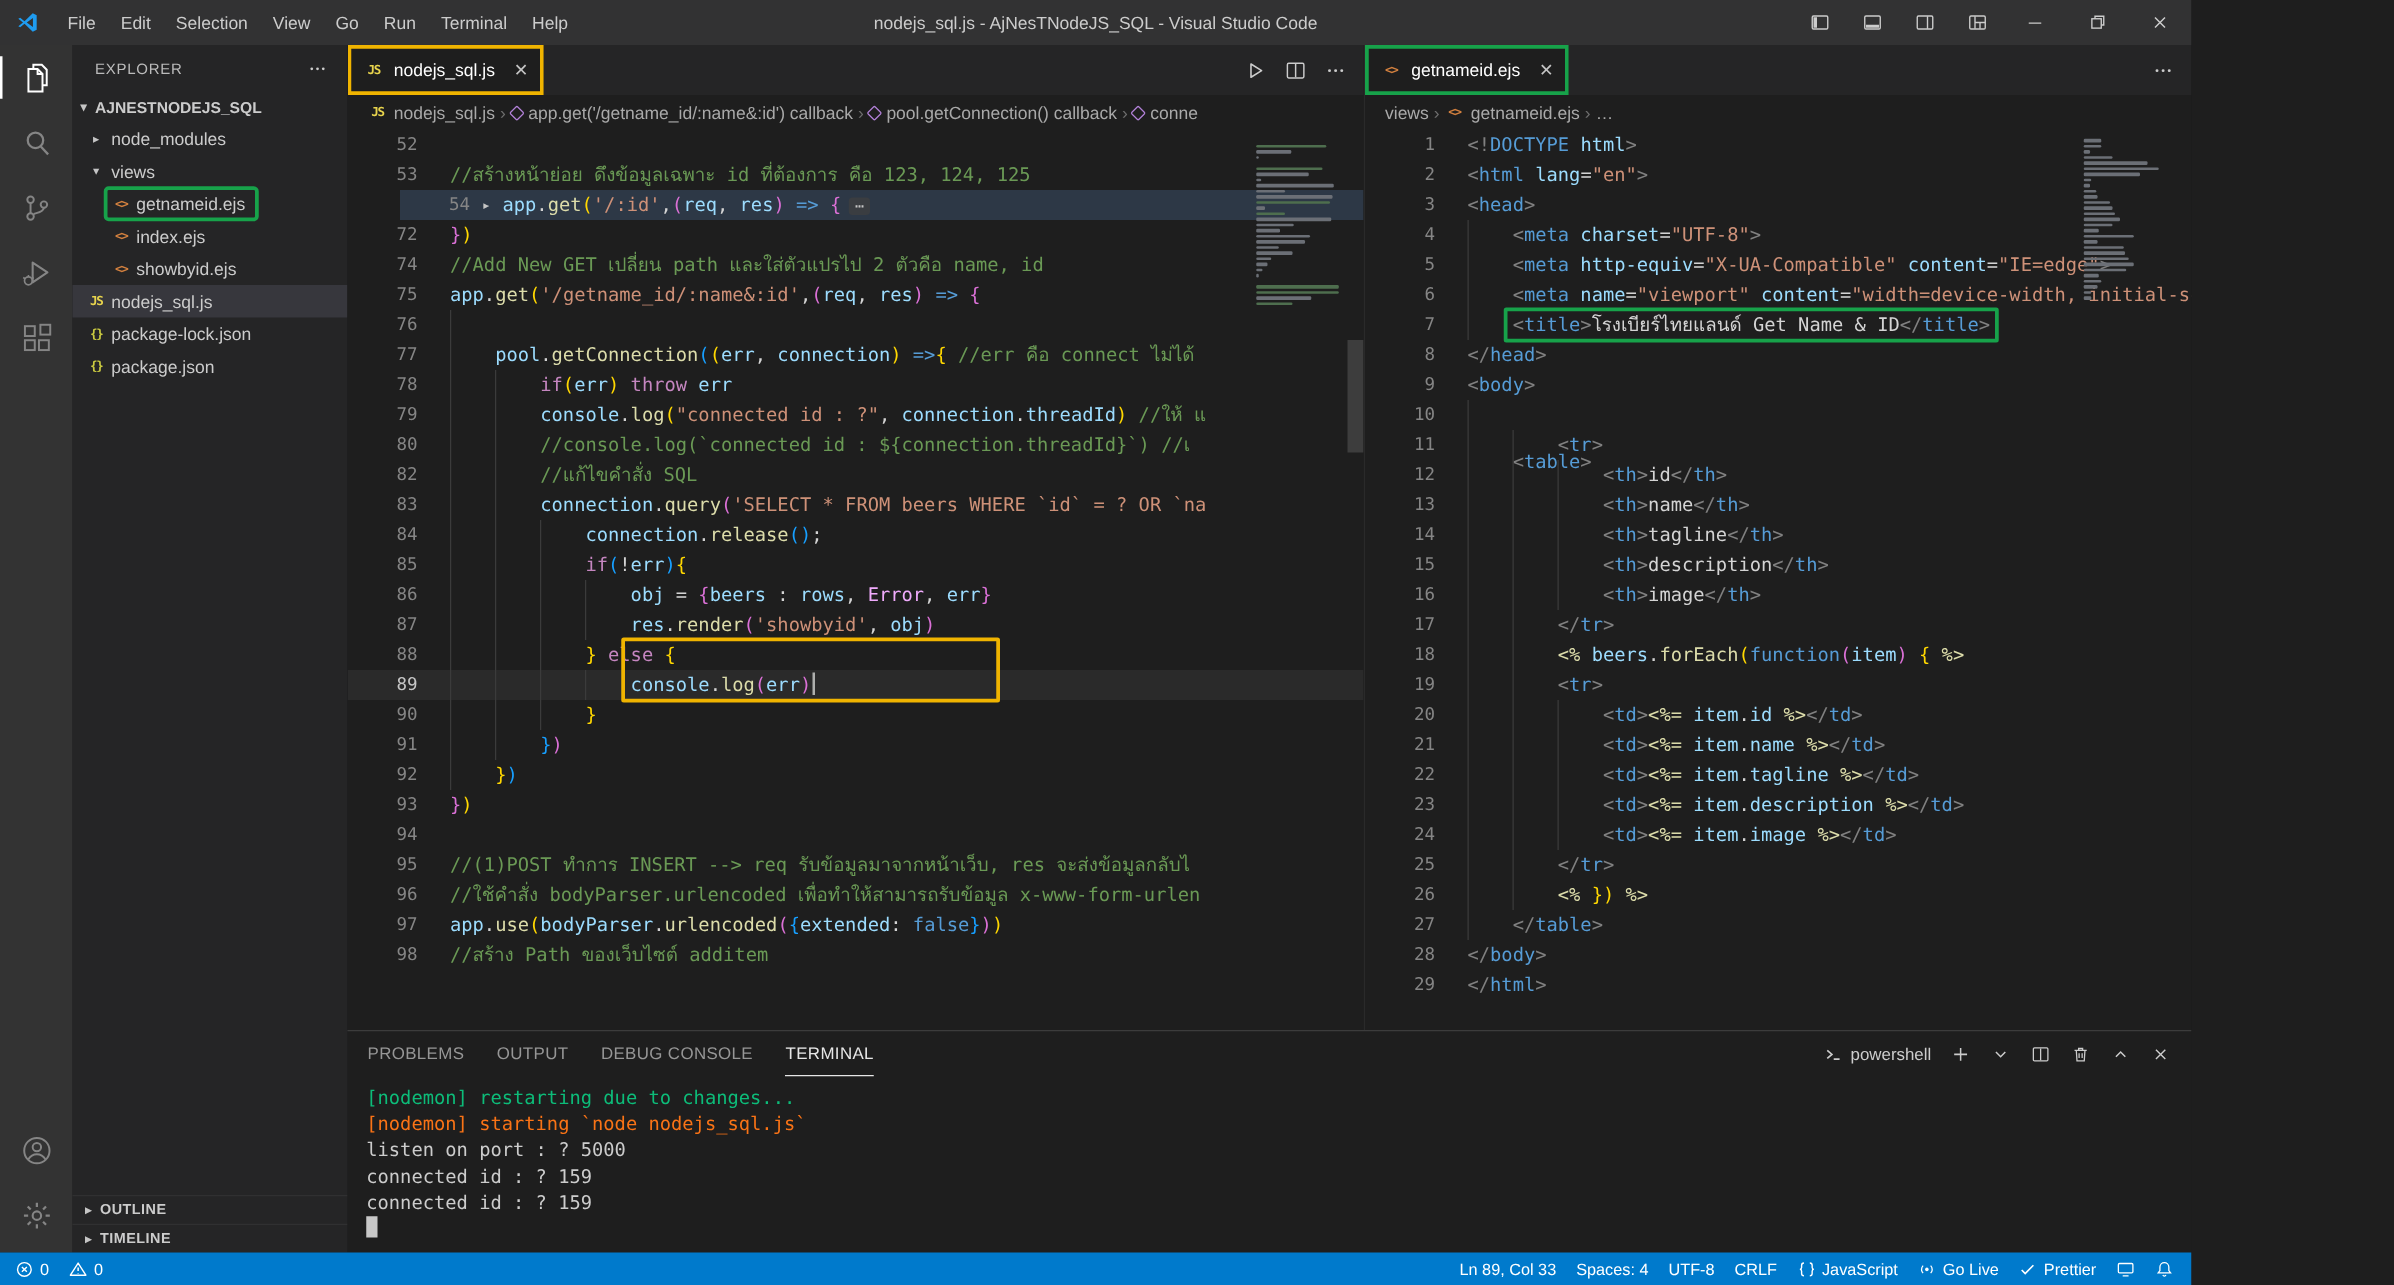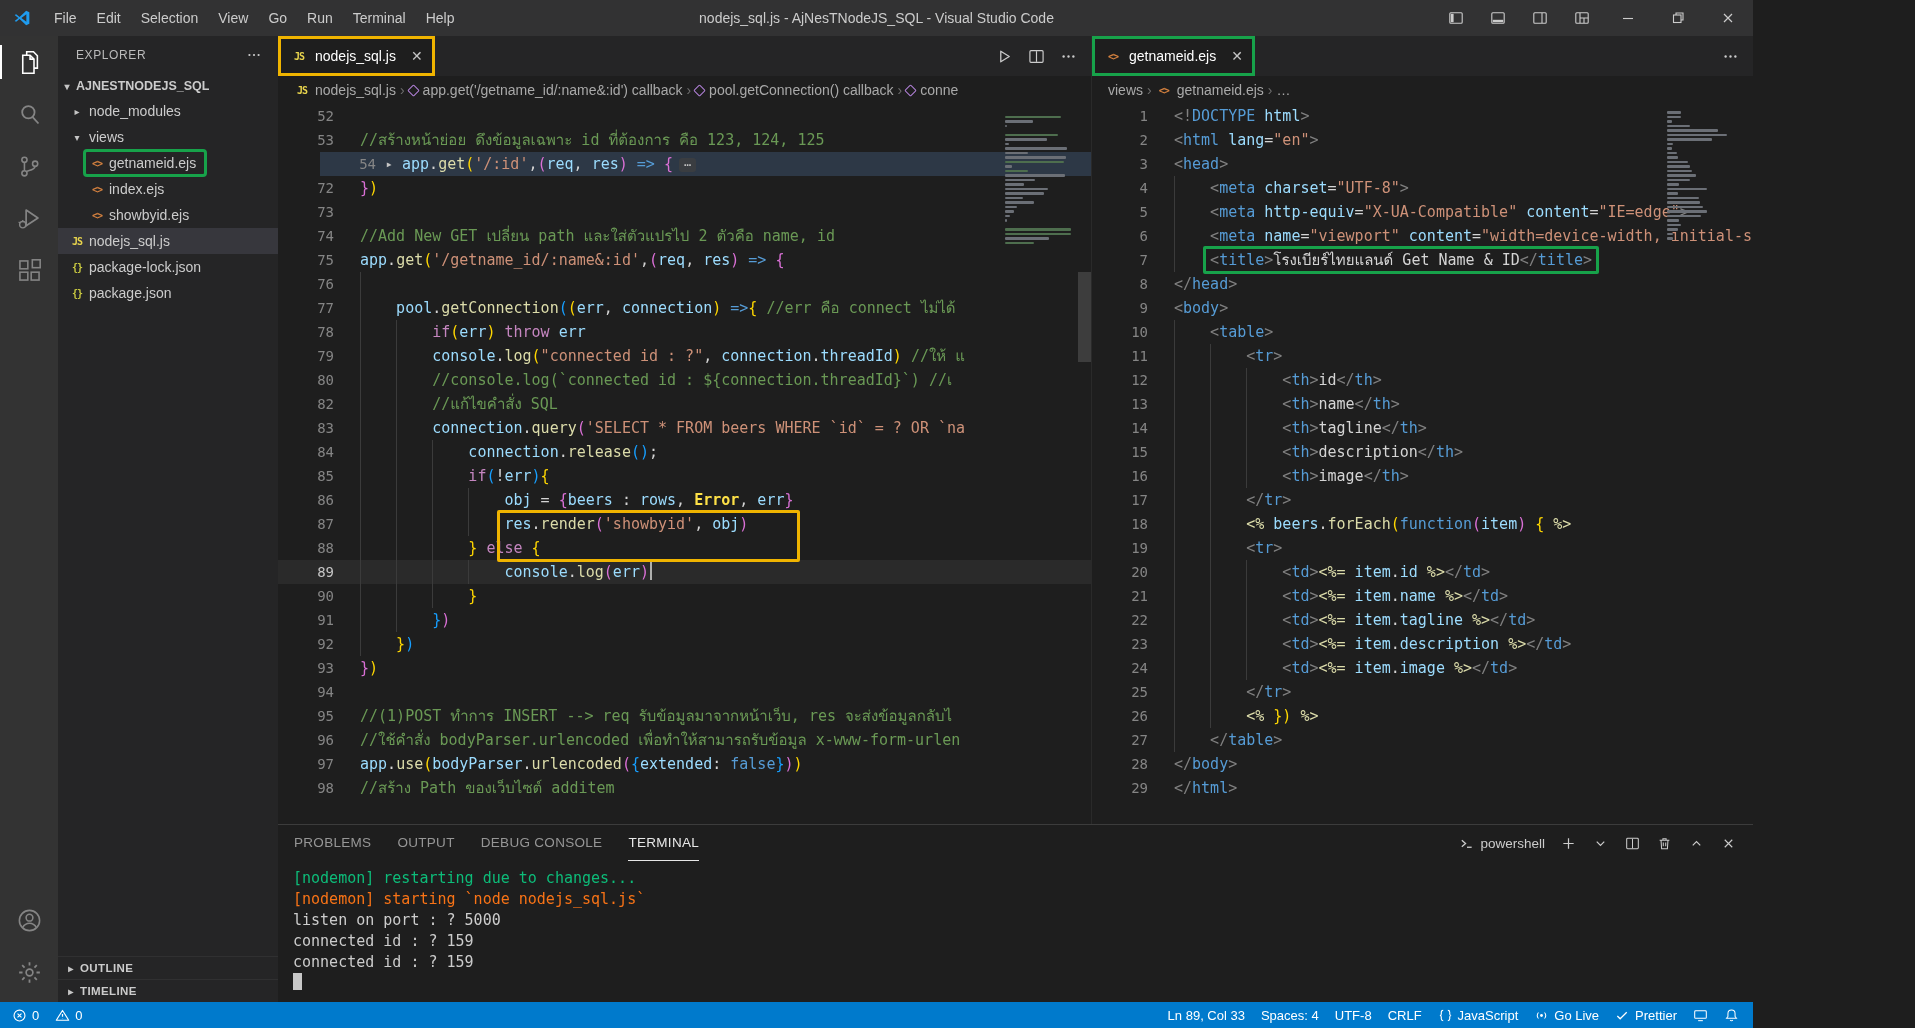--- a/index.html
+++ b/index.html
@@ -78,21 +78,21 @@
   .code-line.selline{background:rgba(70,100,138,0.38);margin-left:42px;}
   .gutter{width:56px;flex:none;text-align:right;color:#858585;font-size:14px;user-select:none;cursor:default;}
   .code-line.current .gutter{color:#c6c6c6;}
   .foldcol{width:26px;flex:none;text-align:center;color:#c5c5c5;font-size:12px;}
   .line-body{position:relative;flex:1;min-width:0;}
   .guide{position:absolute;top:0;bottom:0;width:1px;background:#3b3b3b;}
   .line-text{display:inline-block;white-space:pre;}
   .caret{display:inline-block;width:2px;height:18px;background:#aeafad;vertical-align:-3px;margin-left:1px;}
 
   .tk-c{color:#6A9955;} .tk-s{color:#CE9178;} .tk-k{color:#569CD6;} .tk-kp{color:#C586C0;}
-  .tk-v{color:#9CDCFE;} .tk-f{color:#DCDCAA;} .tk-cl{color:#fde047;font-weight:bold;}
+  .tk-v{color:#9CDCFE;} .tk-f{color:#DCDCAA;} .tk-cl{color:#f0abfc;}
   .tk-d{color:#D4D4D4;} .tk-t{color:#569CD6;} .tk-tp{color:#808080;} .tk-a{color:#9CDCFE;}
   .tk-e{color:#DCDCAA;} .tk-b1{color:#FFD700;} .tk-b2{color:#DA70D6;} .tk-b3{color:#179FFF;}
   .tk-fd{color:#c5c5c5;background:#3a3d41;border-radius:3px;padding:0 5px;margin-left:6px;font-size:12px;}
 
   .minimap{position:absolute;top:2px;right:16px;width:72px;bottom:0;padding-top:3px;}
   .mm-line{height:2.5px;margin:2px 0 2px 2px;border-radius:1px;}
   .scroll-thumb{position:absolute;right:0;width:13px;background:rgba(121,121,121,0.35);}
   .editor-group.left .scroll-thumb{top:168px;height:90px;}
 
   .annotation{position:absolute;border:3px solid;border-radius:2px;pointer-events:none;z-index:5;}
@@ -408,21 +408,20 @@
                 <span class="sym-icon"></span>
                 <span class="crumb-label">conne</span>
               </span>
             </div>
           <div class="code-area">
             <div class="code-lines">
                 <div class="code-line"><div class="gutter">52</div><div class="foldcol"></div><div class="line-body"><span class="line-text"></span></div></div>
                 <div class="code-line"><div class="gutter">53</div><div class="foldcol"></div><div class="line-body"><span class="line-text"><span class="tk-c">//สร้างหน้าย่อย ดึงข้อมูลเฉพาะ id ที่ต้องการ คือ 123, 124, 125</span></span></div></div>
                 <div class="code-line selline"><div class="gutter">54</div><div class="foldcol">▸</div><div class="line-body"><span class="line-text"><span class="tk-v">app</span><span class="tk-d">.</span><span class="tk-f">get</span><span class="tk-b1">(</span><span class="tk-s">'/:id'</span><span class="tk-d">,</span><span class="tk-b2">(</span><span class="tk-v">req</span><span class="tk-d">, </span><span class="tk-v">res</span><span class="tk-b2">)</span><span class="tk-d"> </span><span class="tk-k">=&gt;</span><span class="tk-d"> </span><span class="tk-b2">{</span><span class="tk-fd">⋯</span></span></div></div>
                 <div class="code-line"><div class="gutter">72</div><div class="foldcol"></div><div class="line-body"><span class="line-text"><span class="tk-b2">}</span><span class="tk-b1">)</span></span></div></div>
-                <div class="code-line"><div class="gutter">73</div><div class="foldcol"></div><div class="line-body"><span class="line-text"></span></div></div>
                 <div class="code-line"><div class="gutter">74</div><div class="foldcol"></div><div class="line-body"><span class="line-text"><span class="tk-c">//Add New GET เปลี่ยน path และใส่ตัวแปรไป 2 ตัวคือ name, id</span></span></div></div>
                 <div class="code-line"><div class="gutter">75</div><div class="foldcol"></div><div class="line-body"><span class="line-text"><span class="tk-v">app</span><span class="tk-d">.</span><span class="tk-f">get</span><span class="tk-b1">(</span><span class="tk-s">'/getname_id/:name&amp;:id'</span><span class="tk-d">,</span><span class="tk-b2">(</span><span class="tk-v">req</span><span class="tk-d">, </span><span class="tk-v">res</span><span class="tk-b2">)</span><span class="tk-d"> </span><span class="tk-k">=&gt;</span><span class="tk-d"> </span><span class="tk-b2">{</span></span></div></div>
                 <div class="code-line"><div class="gutter">76</div><div class="foldcol"></div><div class="line-body"><div class="guide" style="left: 0ch;"></div><span class="line-text" style="margin-left: 4ch;"></span></div></div>
                 <div class="code-line"><div class="gutter">77</div><div class="foldcol"></div><div class="line-body"><div class="guide" style="left: 0ch;"></div><span class="line-text" style="margin-left: 4ch;"><span class="tk-v">pool</span><span class="tk-d">.</span><span class="tk-f">getConnection</span><span class="tk-b3">(</span><span class="tk-b1">(</span><span class="tk-v">err</span><span class="tk-d">, </span><span class="tk-v">connection</span><span class="tk-b1">)</span><span class="tk-d"> </span><span class="tk-k">=&gt;</span><span class="tk-b1">{</span><span class="tk-d"> </span><span class="tk-c">//err คือ connect ไม่ได้</span></span></div></div>
                 <div class="code-line"><div class="gutter">78</div><div class="foldcol"></div><div class="line-body"><div class="guide" style="left: 0ch;"></div><div class="guide" style="left: 4ch;"></div><span class="line-text" style="margin-left: 8ch;"><span class="tk-kp">if</span><span class="tk-b1">(</span><span class="tk-v">err</span><span class="tk-b1">)</span><span class="tk-d"> </span><span class="tk-kp">throw</span><span class="tk-d"> </span><span class="tk-v">err</span></span></div></div>
                 <div class="code-line"><div class="gutter">79</div><div class="foldcol"></div><div class="line-body"><div class="guide" style="left: 0ch;"></div><div class="guide" style="left: 4ch;"></div><span class="line-text" style="margin-left: 8ch;"><span class="tk-v">console</span><span class="tk-d">.</span><span class="tk-f">log</span><span class="tk-b1">(</span><span class="tk-s">"connected id : ?"</span><span class="tk-d">, </span><span class="tk-v">connection</span><span class="tk-d">.</span><span class="tk-v">threadId</span><span class="tk-b1">)</span><span class="tk-d"> </span><span class="tk-c">//ให้ แ</span></span></div></div>
                 <div class="code-line"><div class="gutter">80</div><div class="foldcol"></div><div class="line-body"><div class="guide" style="left: 0ch;"></div><div class="guide" style="left: 4ch;"></div><span class="line-text" style="margin-left: 8ch;"><span class="tk-c">//console.log(`connected id : ${connection.threadId}`) //เ</span></span></div></div>
                 <div class="code-line"><div class="gutter">82</div><div class="foldcol"></div><div class="line-body"><div class="guide" style="left: 0ch;"></div><div class="guide" style="left: 4ch;"></div><span class="line-text" style="margin-left: 8ch;"><span class="tk-c">//แก้ไขคำสั่ง SQL</span></span></div></div>
                 <div class="code-line"><div class="gutter">83</div><div class="foldcol"></div><div class="line-body"><div class="guide" style="left: 0ch;"></div><div class="guide" style="left: 4ch;"></div><span class="line-text" style="margin-left: 8ch;"><span class="tk-v">connection</span><span class="tk-d">.</span><span class="tk-f">query</span><span class="tk-b2">(</span><span class="tk-s">'SELECT * FROM beers WHERE `id` = ? OR `na</span></span></div></div>
                 <div class="code-line"><div class="gutter">84</div><div class="foldcol"></div><div class="line-body"><div class="guide" style="left: 0ch;"></div><div class="guide" style="left: 4ch;"></div><div class="guide" style="left: 8ch;"></div><span class="line-text" style="margin-left: 12ch;"><span class="tk-v">connection</span><span class="tk-d">.</span><span class="tk-f">release</span><span class="tk-b3">(</span><span class="tk-b3">)</span><span class="tk-d">;</span></span></div></div>
@@ -514,21 +513,21 @@
             <div class="code-lines">
                 <div class="code-line"><div class="gutter">1</div><div class="foldcol"></div><div class="line-body"><span class="line-text"><span class="tk-tp">&lt;!</span><span class="tk-t">DOCTYPE</span><span class="tk-d"> </span><span class="tk-a">html</span><span class="tk-tp">&gt;</span></span></div></div>
                 <div class="code-line"><div class="gutter">2</div><div class="foldcol"></div><div class="line-body"><span class="line-text"><span class="tk-tp">&lt;</span><span class="tk-t">html</span><span class="tk-d"> </span><span class="tk-a">lang</span><span class="tk-d">=</span><span class="tk-s">"en"</span><span class="tk-tp">&gt;</span></span></div></div>
                 <div class="code-line"><div class="gutter">3</div><div class="foldcol"></div><div class="line-body"><span class="line-text"><span class="tk-tp">&lt;</span><span class="tk-t">head</span><span class="tk-tp">&gt;</span></span></div></div>
                 <div class="code-line"><div class="gutter">4</div><div class="foldcol"></div><div class="line-body"><div class="guide" style="left: 0ch;"></div><span class="line-text" style="margin-left: 4ch;"><span class="tk-tp">&lt;</span><span class="tk-t">meta</span><span class="tk-d"> </span><span class="tk-a">charset</span><span class="tk-d">=</span><span class="tk-s">"UTF-8"</span><span class="tk-tp">&gt;</span></span></div></div>
                 <div class="code-line"><div class="gutter">5</div><div class="foldcol"></div><div class="line-body"><div class="guide" style="left: 0ch;"></div><span class="line-text" style="margin-left: 4ch;"><span class="tk-tp">&lt;</span><span class="tk-t">meta</span><span class="tk-d"> </span><span class="tk-a">http-equiv</span><span class="tk-d">=</span><span class="tk-s">"X-UA-Compatible"</span><span class="tk-d"> </span><span class="tk-a">content</span><span class="tk-d">=</span><span class="tk-s">"IE=edge"</span><span class="tk-tp">&gt;</span></span></div></div>
                 <div class="code-line"><div class="gutter">6</div><div class="foldcol"></div><div class="line-body"><div class="guide" style="left: 0ch;"></div><span class="line-text" style="margin-left: 4ch;"><span class="tk-tp">&lt;</span><span class="tk-t">meta</span><span class="tk-d"> </span><span class="tk-a">name</span><span class="tk-d">=</span><span class="tk-s">"viewport"</span><span class="tk-d"> </span><span class="tk-a">content</span><span class="tk-d">=</span><span class="tk-s">"width=device-width, initial-scal</span></span></div></div>
                 <div class="code-line"><div class="gutter">7</div><div class="foldcol"></div><div class="line-body"><div class="guide" style="left: 0ch;"></div><span class="line-text" style="margin-left: 4ch;"><span class="tk-tp">&lt;</span><span class="tk-t">title</span><span class="tk-tp">&gt;</span><span class="tk-d">โรงเบียร์ไทยแลนด์ Get Name &amp; ID</span><span class="tk-tp">&lt;/</span><span class="tk-t">title</span><span class="tk-tp">&gt;</span></span></div></div>
                 <div class="code-line"><div class="gutter">8</div><div class="foldcol"></div><div class="line-body"><span class="line-text"><span class="tk-tp">&lt;/</span><span class="tk-t">head</span><span class="tk-tp">&gt;</span></span></div></div>
                 <div class="code-line"><div class="gutter">9</div><div class="foldcol"></div><div class="line-body"><span class="line-text"><span class="tk-tp">&lt;</span><span class="tk-t">body</span><span class="tk-tp">&gt;</span></span></div></div>
-                <div class="code-line"><div class="gutter">10</div><div class="foldcol"></div><div class="line-body"><div class="guide" style="left: 0ch;"></div><span class="line-text" style="margin-left: 4ch;"><span class="tk-tp">&lt;</span><span class="tk-t">table</span><span class="tk-tp">&gt;</span></span></div></div>
+                <div class="code-line"><div class="gutter">10</div><div class="foldcol"></div><div class="line-body"><div class="guide" style="left: 0ch;"></div><span class="line-text" style="margin-left: 4ch; margin-top: 37px;"><span class="tk-tp">&lt;</span><span class="tk-t">table</span><span class="tk-tp">&gt;</span></span></div></div>
                 <div class="code-line"><div class="gutter">11</div><div class="foldcol"></div><div class="line-body"><div class="guide" style="left: 0ch;"></div><div class="guide" style="left: 4ch;"></div><span class="line-text" style="margin-left: 8ch;"><span class="tk-tp">&lt;</span><span class="tk-t">tr</span><span class="tk-tp">&gt;</span></span></div></div>
                 <div class="code-line"><div class="gutter">12</div><div class="foldcol"></div><div class="line-body"><div class="guide" style="left: 0ch;"></div><div class="guide" style="left: 4ch;"></div><div class="guide" style="left: 8ch;"></div><span class="line-text" style="margin-left: 12ch;"><span class="tk-tp">&lt;</span><span class="tk-t">th</span><span class="tk-tp">&gt;</span><span class="tk-d">id</span><span class="tk-tp">&lt;/</span><span class="tk-t">th</span><span class="tk-tp">&gt;</span></span></div></div>
                 <div class="code-line"><div class="gutter">13</div><div class="foldcol"></div><div class="line-body"><div class="guide" style="left: 0ch;"></div><div class="guide" style="left: 4ch;"></div><div class="guide" style="left: 8ch;"></div><span class="line-text" style="margin-left: 12ch;"><span class="tk-tp">&lt;</span><span class="tk-t">th</span><span class="tk-tp">&gt;</span><span class="tk-d">name</span><span class="tk-tp">&lt;/</span><span class="tk-t">th</span><span class="tk-tp">&gt;</span></span></div></div>
                 <div class="code-line"><div class="gutter">14</div><div class="foldcol"></div><div class="line-body"><div class="guide" style="left: 0ch;"></div><div class="guide" style="left: 4ch;"></div><div class="guide" style="left: 8ch;"></div><span class="line-text" style="margin-left: 12ch;"><span class="tk-tp">&lt;</span><span class="tk-t">th</span><span class="tk-tp">&gt;</span><span class="tk-d">tagline</span><span class="tk-tp">&lt;/</span><span class="tk-t">th</span><span class="tk-tp">&gt;</span></span></div></div>
                 <div class="code-line"><div class="gutter">15</div><div class="foldcol"></div><div class="line-body"><div class="guide" style="left: 0ch;"></div><div class="guide" style="left: 4ch;"></div><div class="guide" style="left: 8ch;"></div><span class="line-text" style="margin-left: 12ch;"><span class="tk-tp">&lt;</span><span class="tk-t">th</span><span class="tk-tp">&gt;</span><span class="tk-d">description</span><span class="tk-tp">&lt;/</span><span class="tk-t">th</span><span class="tk-tp">&gt;</span></span></div></div>
                 <div class="code-line"><div class="gutter">16</div><div class="foldcol"></div><div class="line-body"><div class="guide" style="left: 0ch;"></div><div class="guide" style="left: 4ch;"></div><div class="guide" style="left: 8ch;"></div><span class="line-text" style="margin-left: 12ch;"><span class="tk-tp">&lt;</span><span class="tk-t">th</span><span class="tk-tp">&gt;</span><span class="tk-d">image</span><span class="tk-tp">&lt;/</span><span class="tk-t">th</span><span class="tk-tp">&gt;</span></span></div></div>
                 <div class="code-line"><div class="gutter">17</div><div class="foldcol"></div><div class="line-body"><div class="guide" style="left: 0ch;"></div><div class="guide" style="left: 4ch;"></div><span class="line-text" style="margin-left: 8ch;"><span class="tk-tp">&lt;/</span><span class="tk-t">tr</span><span class="tk-tp">&gt;</span></span></div></div>
                 <div class="code-line"><div class="gutter">18</div><div class="foldcol"></div><div class="line-body"><div class="guide" style="left: 0ch;"></div><div class="guide" style="left: 4ch;"></div><span class="line-text" style="margin-left: 8ch;"><span class="tk-e">&lt;%</span><span class="tk-d"> </span><span class="tk-v">beers</span><span class="tk-d">.</span><span class="tk-f">forEach</span><span class="tk-b1">(</span><span class="tk-k">function</span><span class="tk-b2">(</span><span class="tk-v">item</span><span class="tk-b2">)</span><span class="tk-d"> </span><span class="tk-b1">{</span><span class="tk-d"> </span><span class="tk-e">%&gt;</span></span></div></div>
                 <div class="code-line"><div class="gutter">19</div><div class="foldcol"></div><div class="line-body"><div class="guide" style="left: 0ch;"></div><div class="guide" style="left: 4ch;"></div><span class="line-text" style="margin-left: 8ch;"><span class="tk-tp">&lt;</span><span class="tk-t">tr</span><span class="tk-tp">&gt;</span></span></div></div>
                 <div class="code-line"><div class="gutter">20</div><div class="foldcol"></div><div class="line-body"><div class="guide" style="left: 0ch;"></div><div class="guide" style="left: 4ch;"></div><div class="guide" style="left: 8ch;"></div><span class="line-text" style="margin-left: 12ch;"><span class="tk-tp">&lt;</span><span class="tk-t">td</span><span class="tk-tp">&gt;</span><span class="tk-e">&lt;%=</span><span class="tk-d"> </span><span class="tk-v">item</span><span class="tk-d">.</span><span class="tk-v">id</span><span class="tk-d"> </span><span class="tk-e">%&gt;</span><span class="tk-tp">&lt;/</span><span class="tk-t">td</span><span class="tk-tp">&gt;</span></span></div></div>

